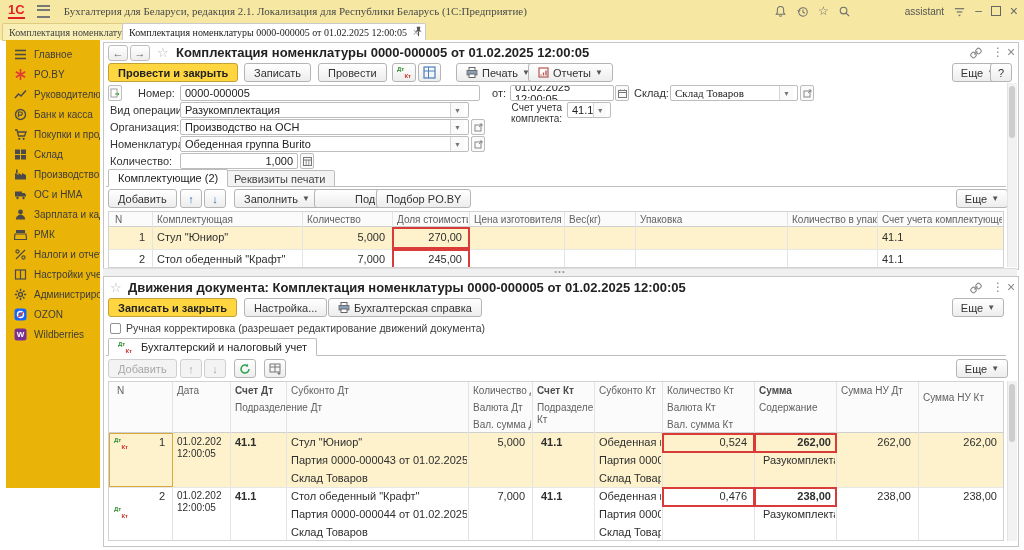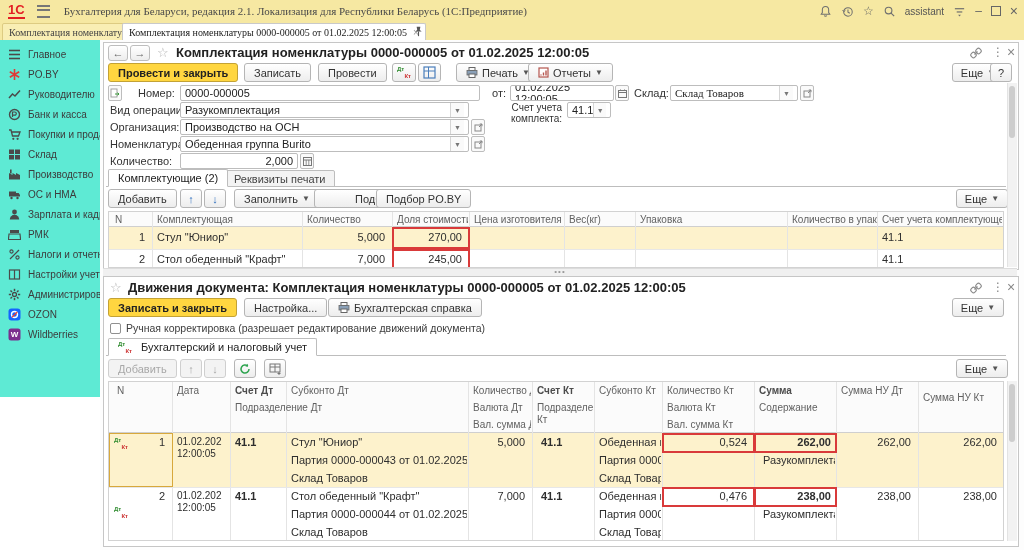--- a/index.html
+++ b/index.html
@@ -21,21 +21,21 @@
   .restore-box{width:8px;height:8px;border:1px solid #666;}
 
   
   .tabbar{position:absolute;left:0;top:22px;width:1024px;height:18px;background:#f6e8a2;}
   .wtab{position:absolute;top:1px;height:16px;display:flex;align-items:center;padding:0 6px;font-size:10px;color:#444;
         border:1px solid #ddcb82;background:#f9eeb4;border-radius:2px 2px 0 0;}
   .wtab.active{background:#ffffff;border-color:#c9c9c9;border-bottom:1px solid #fff;color:#222;}
   .tabx{margin-left:6px;color:#999;font-size:10px;}
 
   
-  .sidebar{position:absolute;left:0;top:40px;width:100px;height:357px;background:#5eead4;}
+  .sidebar{position:absolute;left:6px;top:40px;width:100px;height:448px;background:#eab308;}
   .side-item{display:flex;align-items:center;height:20px;padding-left:8px;cursor:default;}
   .side-item span{margin-left:7px;font-size:10px;color:#3c3c3c;white-space:nowrap;}
   .sicon{width:13px;height:13px;flex:0 0 13px;}
 
   
   .mdi{position:absolute;left:100px;top:40px;width:924px;height:510px;background:#fdfdfd;}
   .win{position:absolute;background:#fff;border:1px solid #c6c6c6;}
   .win-title{font-size:13px;font-weight:bold;color:#222;white-space:nowrap;}
   .star{color:#b5b5b5;font-size:13px;}
   .winctl{color:#888;font-size:12px;}
@@ -111,21 +111,21 @@
       <svg class="wicon" viewBox="0 0 14 14">
           <circle cx="7.5" cy="7.5" r="4.6" fill="none" stroke="#6f6f6f" stroke-width="1.1"></circle>
           <path d="M7.5 4.8v2.9l2 1.2" fill="none" stroke="#6f6f6f" stroke-width="1.1"></path>
           <path d="M1.6 5.4l1.5 1.8L4.8 5.7" fill="none" stroke="#6f6f6f" stroke-width="1"></path>
         </svg>
       <span class="glyph">☆</span>
       <svg class="wicon" viewBox="0 0 14 14">
           <circle cx="6" cy="6" r="3.6" fill="none" stroke="#6f6f6f" stroke-width="1.2"></circle>
           <line x1="8.7" y1="8.7" x2="12" y2="12" stroke="#6f6f6f" stroke-width="1.3"></line>
         </svg>
-      <span style="font-size:10px;color:#555;">assistant</span>
+      <span style="font-size:10px;color:#555;margin-left:45px;">assistant</span>
       <svg class="wicon" viewBox="0 0 14 14">
           <line x1="2" y1="4" x2="12" y2="4" stroke="#6f6f6f" stroke-width="1.3"></line>
           <line x1="4" y1="7.5" x2="10" y2="7.5" stroke="#6f6f6f" stroke-width="1.3"></line>
           <path d="M5.5 10.5h3L7 12.3z" fill="#6f6f6f"></path>
         </svg>
       <span class="glyph">–</span>
       <span class="restore-box"></span>
       <span class="glyph" style="font-size:14px;">×</span>
     </div>
   </div>
@@ -407,21 +407,21 @@
         </div>
       <div class="sidebtn" style="left:367px;top:93px;">
           <svg style="width:9px;height:9px;" viewBox="0 0 9 9">
             <rect x="1" y="2" width="6" height="6" fill="none" stroke="#888" stroke-width="1"></rect>
             <path d="M5 4l3-3M8 1H5.8M8 1v2.2" stroke="#888" stroke-width="1" fill="none"></path>
           </svg>
         </div>
 
       <span class="lbl" style="left:6px;top:112px;">Количество:</span>
       <div class="input num" style="left:76px;top:110px;width:118px;">
-          <span>2,000</span>
+          <span>1,000</span>
         </div>
       <div class="sidebtn" style="left:196px;top:110px;">
           <svg style="width:9px;height:9px;" viewBox="0 0 9 9">
             <rect x="0.5" y="0.5" width="8" height="8" fill="none" stroke="#777" stroke-width="1"></rect>
             <line x1="0.5" y1="3" x2="8.5" y2="3" stroke="#777" stroke-width="1"></line>
             <line x1="3.2" y1="3" x2="3.2" y2="8.5" stroke="#777" stroke-width="0.8"></line>
             <line x1="5.8" y1="3" x2="5.8" y2="8.5" stroke="#777" stroke-width="0.8"></line>
           </svg>
         </div>
 

